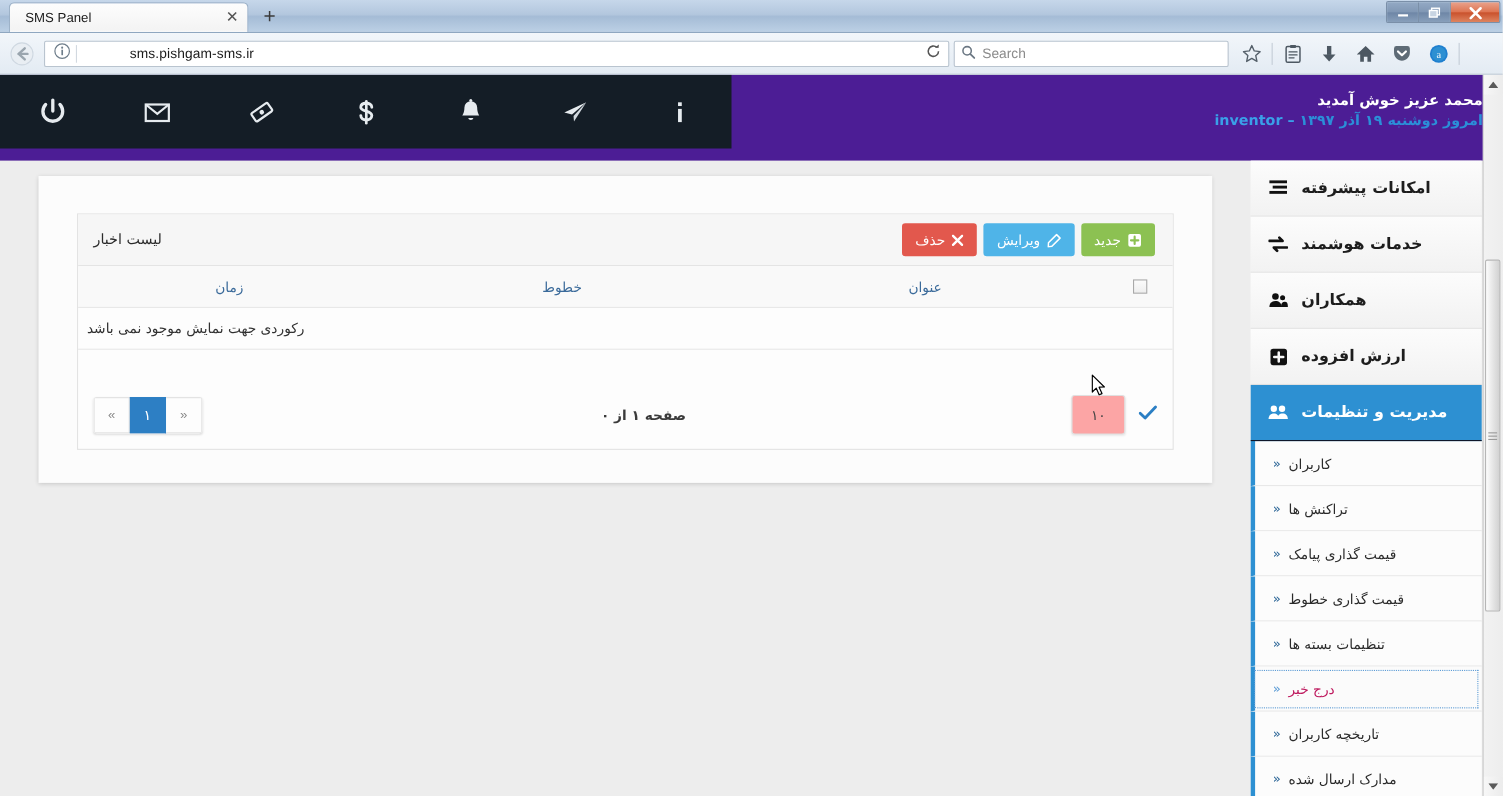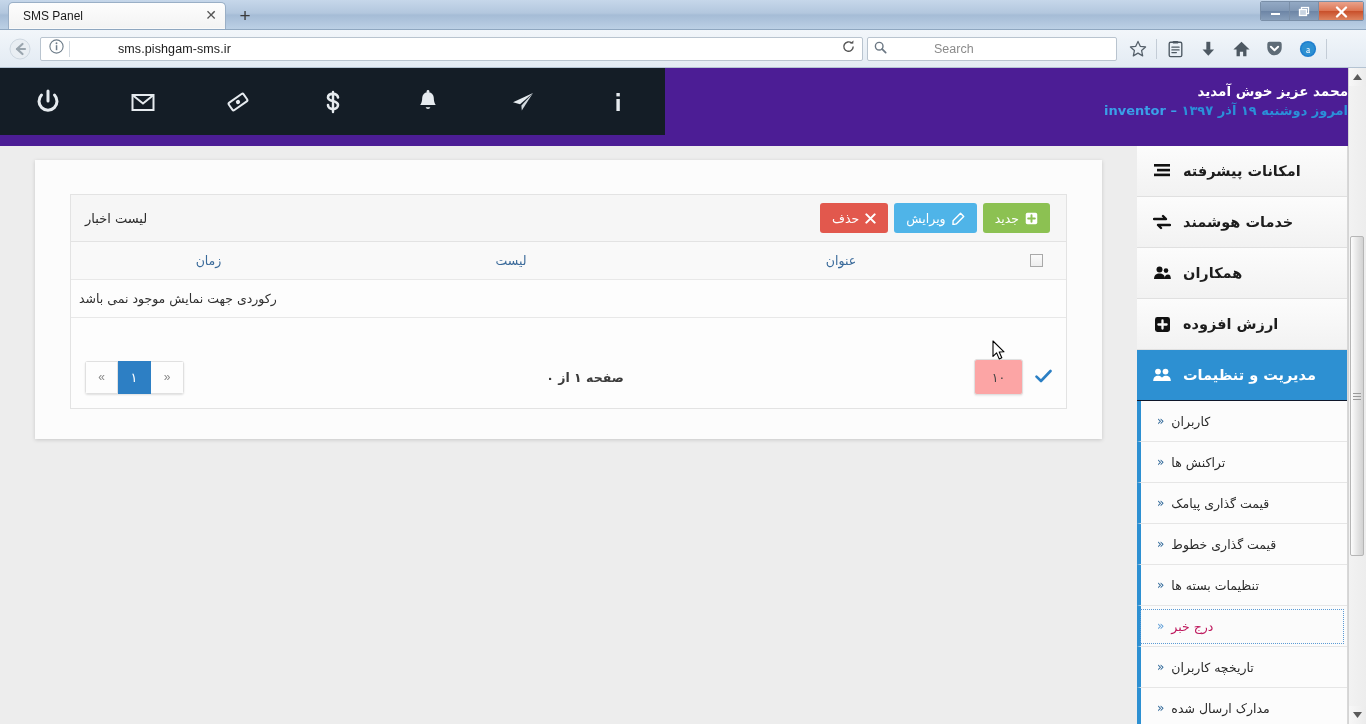--- a/index.html
+++ b/index.html
@@ -94,21 +94,21 @@
   .url-text {
     flex: 1; font-size: 12.5px; color: #1b1b1b;
     font-family: "Liberation Sans", sans-serif;
     letter-spacing: .1px;
     margin-left: 42px;
   }
   .url-reload { width: 24px; text-align: center; color: #555; cursor: pointer; }
   .searchbar {
     width: 250px; height: 24px;
     background: #fff; border: 1px solid #b9c4cf; border-radius: 2px;
-    display: flex; align-items: center; padding: 0 6px; margin-right: 4px; gap: 41px;
+    display: flex; align-items: center; padding: 0 6px; margin-right: 4px;
   }
   .searchbar input {
     flex: 1; border: none; outline: none; font-size: 12.5px;
     color: #333; font-family: "Liberation Sans", sans-serif;
     background: transparent; padding-left: 6px;
   }
   .searchbar input::placeholder { color: #8b8b8b; }
   .tb-sep { width: 1px; height: 20px; background: #c3ccd6; margin: 0 2px; }
   .tbicon {
     width: 33px; height: 30px;
@@ -641,21 +641,21 @@
                   </button>
                 </div>
                 <div class="panel-title">لیست اخبار</div>
               </div>
 
               <div class="thead">
                 <div class="th th-check">
                   <span class="chk"></span>
                 </div>
                 <div class="th th-title">عنوان</div>
-                <div class="th th-status">لیست</div>
+                <div class="th th-status">خطوط</div>
                 <div class="th th-time">زمان</div>
               </div>
 
               <div class="empty-row">
                 <span class="msg">رکوردی جهت نمایش موجود نمی باشد</span>
               </div>
 
               <div class="pager-row">
                 <div class="perpage-wrap">
                   <span class="apply-check">

